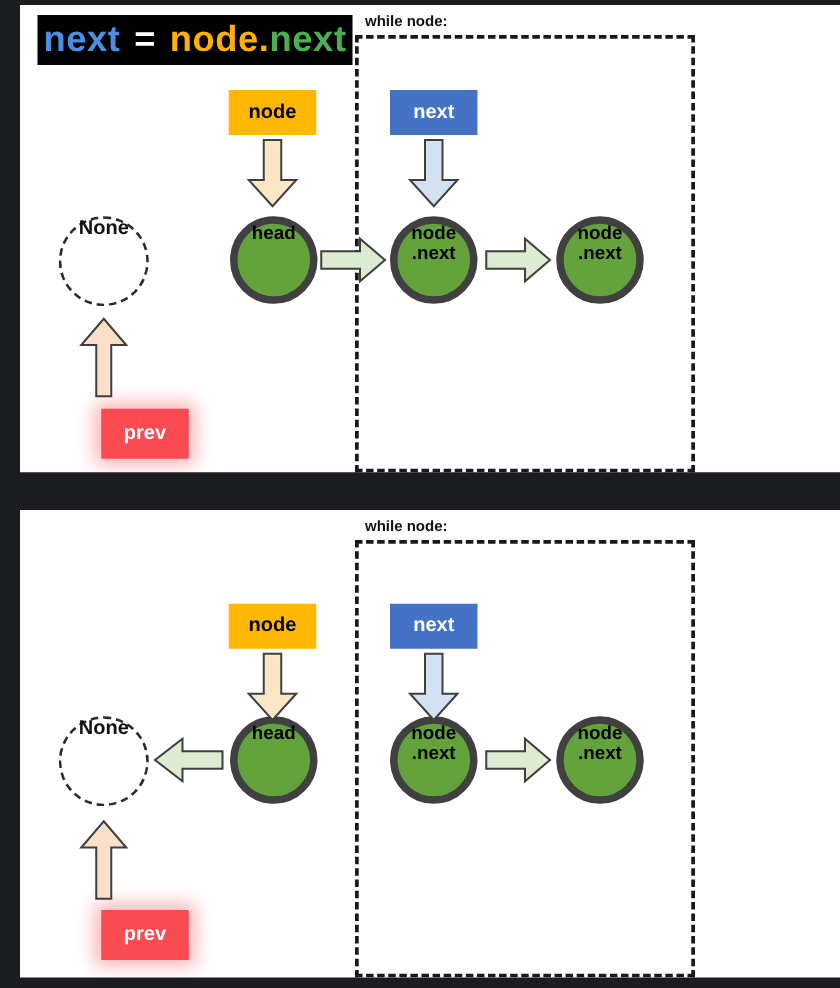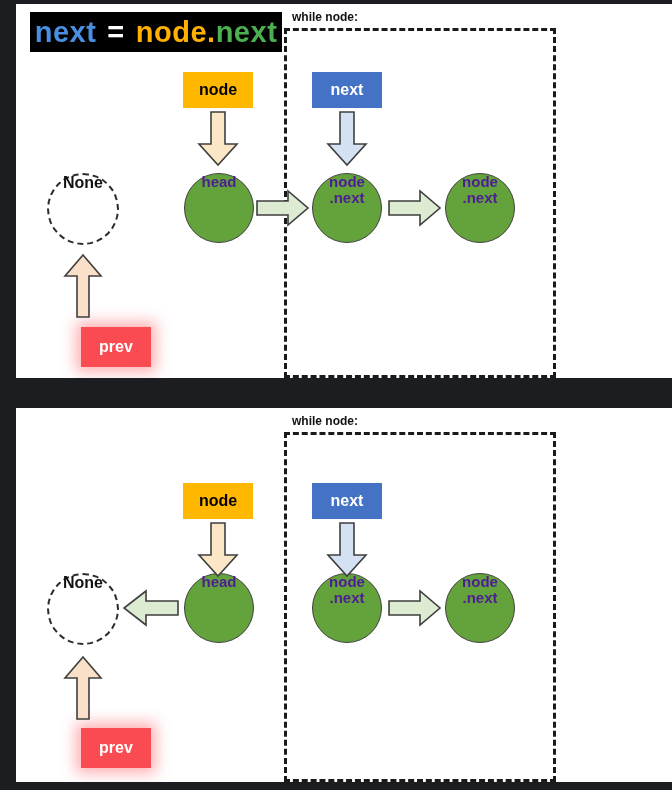--- a/index.html
+++ b/index.html
@@ -95,22 +95,22 @@
     flex-direction: column;
     align-items: center;
     justify-content: flex-start;
     font-size: 15px;
     font-weight: bold;
     line-height: 1.05;
     box-sizing: border-box;
   }
   .circle-green {
     background: #64a33c;
-    color: #4c1d95;
-    border: 1px solid #404040;
+    color: #000000;
+    border: 6px solid #404040;
   }
   .circle-none {
     background: #ffffff;
     color: #111111;
     border: 2px dashed #2b2b2b;
     font-size: 16px;
   }
 
   
   .arrow { position: absolute; }

